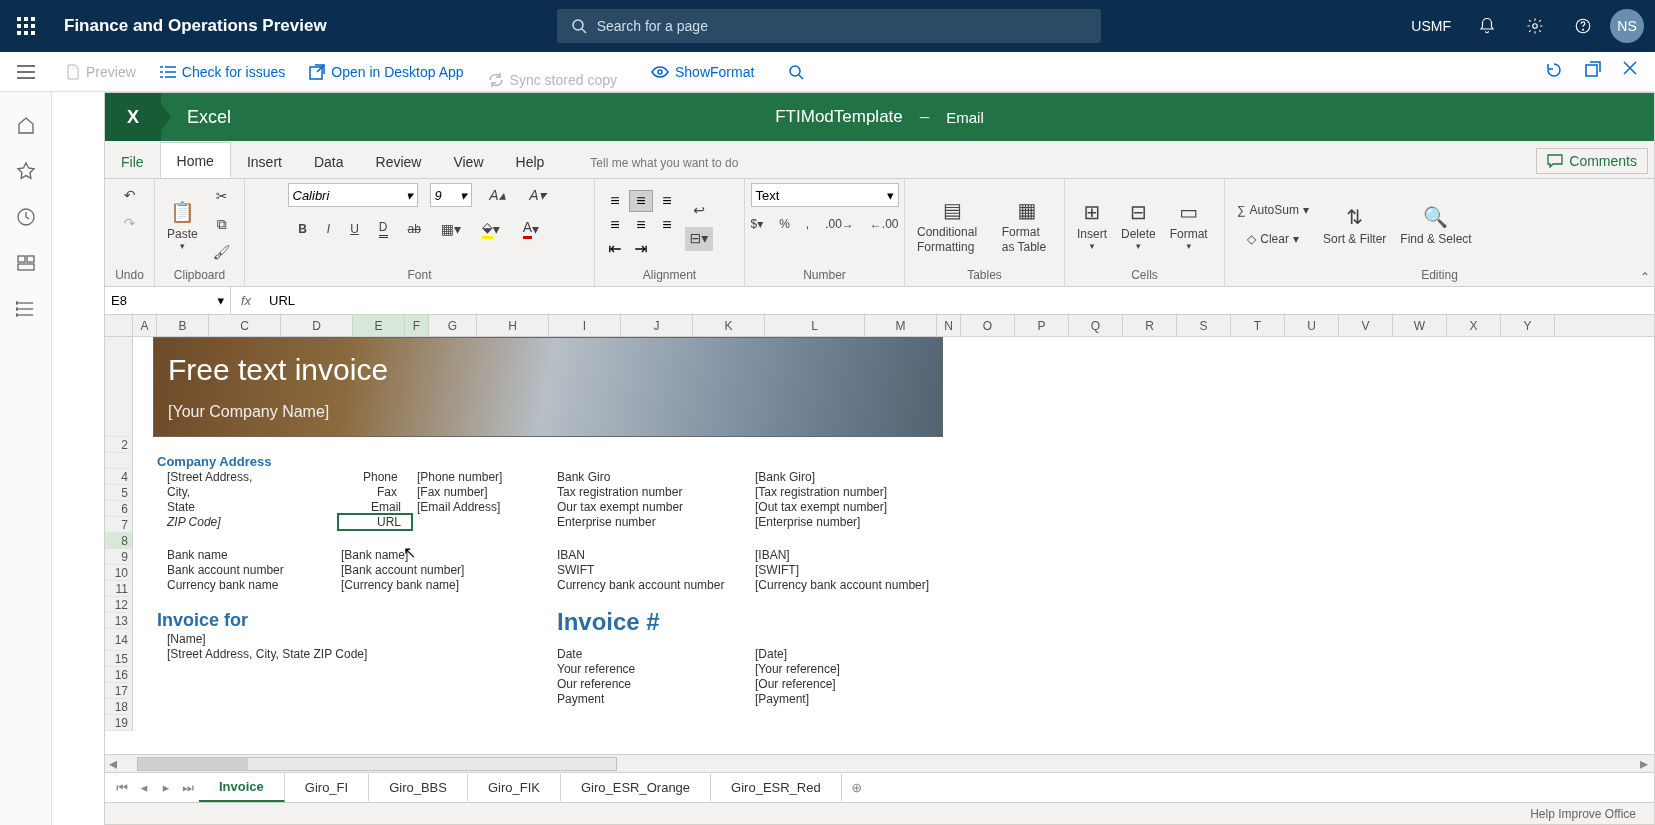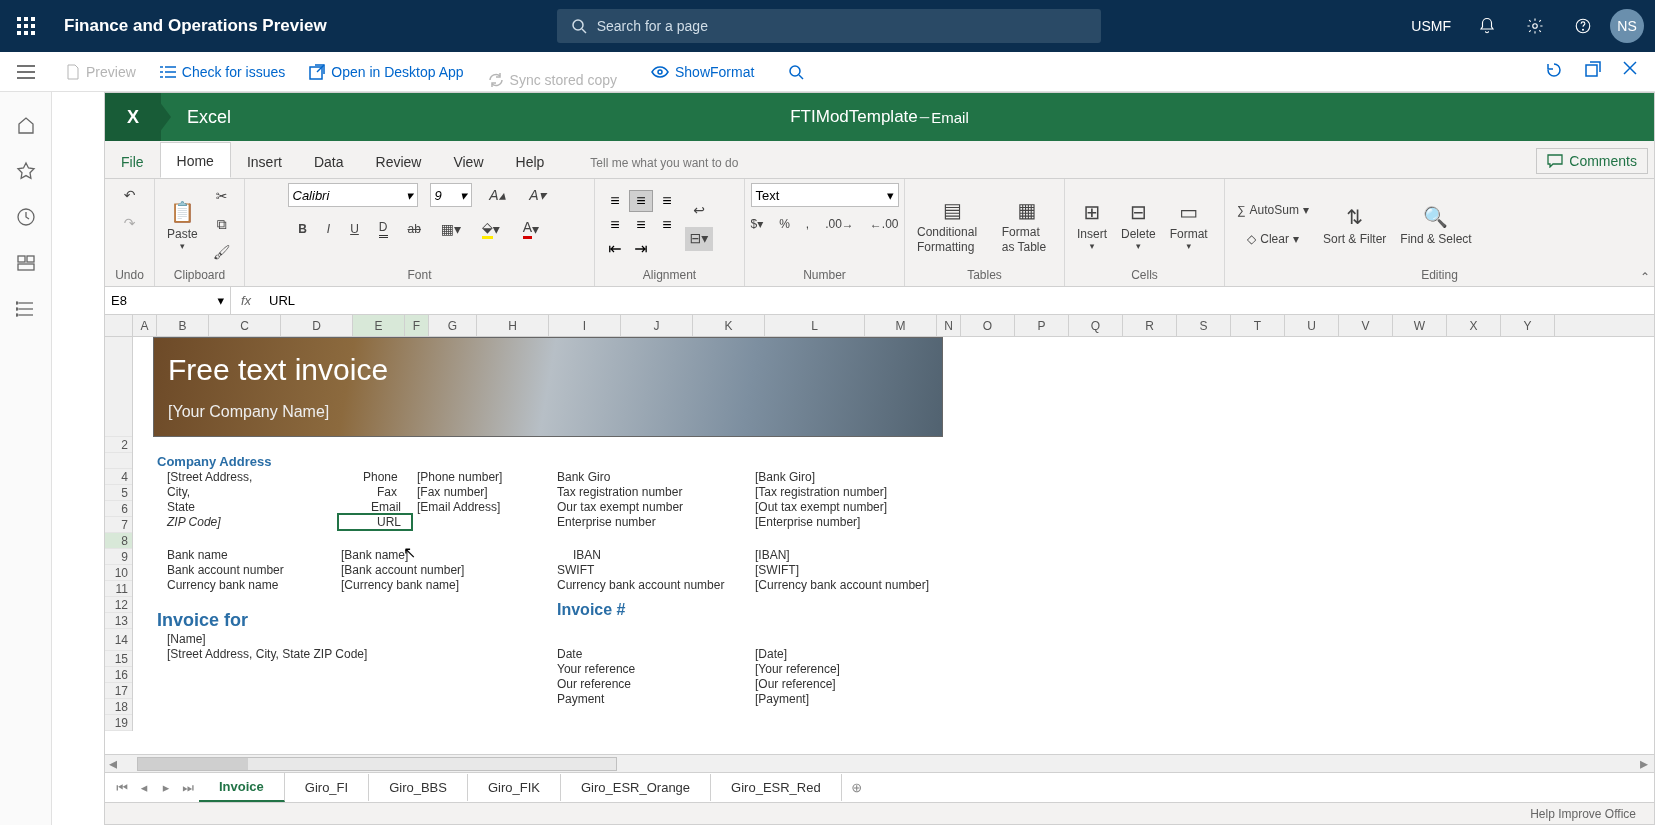--- a/index.html
+++ b/index.html
@@ -30,21 +30,21 @@
 
 .leftrail { position: absolute; left: 0; top: 92px; width: 52px; height: calc(825px - 92px); background: #fafafa; border-right: 1px solid #e1e1e1; display: flex; flex-direction: column; align-items: center; gap: 24px; padding-top: 22px; }
 .leftrail div { width: 22px; height: 22px; cursor: pointer; color: #666; display:flex; align-items:center; justify-content:center; }
 
 
 .excel { position: absolute; left: 104px; top: 92px; width: calc(1655px - 104px - 0px); height: calc(825px - 92px); background: #fff; border: 1px solid #d0d0d0; display: flex; flex-direction: column; }
 .excel-titlebar { height: 48px; background: #217346; display: flex; align-items: center; padding: 0; color: #fff; }
 .excel-icon { width: 56px; height: 48px; background: #185c37; display: flex; align-items: center; justify-content: center; font-weight: bold; font-size: 18px; position: relative; }
 .excel-icon::after{ content:""; position:absolute; right:-10px; top:8px; border-left:12px solid #185c37; border-top:16px solid transparent; border-bottom:16px solid transparent;}
 .excel-docname { margin-left: 26px; font-size: 18px; }
-.excel-center { position:absolute; left:50%; transform:translateX(-50%); font-size:17px; display:flex; gap:2px; align-items:center; }
+.excel-center { position:absolute; left:50%; transform:translateX(-50%); font-size:17px; display:flex; gap:17px; align-items:center; }
 .excel-center .dash{ opacity:.8;}
 .excel-center .saved{ font-size:15px;}
 .excel-menubar { height: 38px; background: #f3f2f1; display: flex; align-items: flex-end; border-bottom: 1px solid #d0d0d0; font-size: 14px; }
 .menutab { padding: 10px 16px 8px; cursor: pointer; color: #333; }
 .menutab.file { color:#217346; }
 .menutab.active { background: #fff; border: 1px solid #d0d0d0; border-bottom: 1px solid #fff; }
 .tellme { margin-left: 30px; color: #777; font-size: 12px; padding-bottom:8px; }
 .comments-btn { margin-left: auto; border:1px solid #c8c8c8; padding:4px 10px; margin-bottom:4px; margin-right:6px; font-size:14px; color:#217346; display:flex; align-items:center; gap:6px; cursor:pointer;}
 
 
@@ -551,37 +551,37 @@
         <div class="celltext" style="left:622px; top:163px;">[Out tax exempt number]</div>
 
         <div class="sel-cell" style="left:204px; top:176px; width:76px; height:18px;"></div>
         <div class="celltext" style="left:34px; top:178px;font-style:italic;">ZIP Code]</div>
         <div class="celltext" style="left:244px; top:178px;">URL</div>
         <div class="celltext" style="left:424px; top:178px;">Enterprise number</div>
         <div class="celltext" style="left:622px; top:178px;">[Enterprise number]</div>
 
         <div class="celltext" style="left:34px; top:211px;">Bank name</div>
         <div class="celltext" style="left:208px; top:211px;">[Bank name]</div>
-        <div class="celltext" style="left:440px; top:211px;">IBAN</div>
+        <div class="celltext" style="left:424px; top:211px;">IBAN</div>
         <div class="celltext" style="left:622px; top:211px;">[IBAN]</div>
 
         <div class="cursor-arrow" style="left:270px; top:206px;">↖</div>
 
         <div class="celltext" style="left:34px; top:226px;">Bank account number</div>
         <div class="celltext" style="left:208px; top:226px;">[Bank account number]</div>
         <div class="celltext" style="left:424px; top:226px;">SWIFT</div>
         <div class="celltext" style="left:622px; top:226px;">[SWIFT]</div>
 
         <div class="celltext" style="left:34px; top:241px;">Currency bank name</div>
         <div class="celltext" style="left:208px; top:241px;">[Currency bank name]</div>
         <div class="celltext" style="left:424px; top:241px;">Currency bank account number</div>
         <div class="celltext" style="left:622px; top:241px;">[Currency bank account number]</div>
 
         <div class="celltext heading" style="left:24px; top:273px; font-size:18px;">Invoice for</div>
-        <div class="celltext heading" style="left:424px; top:264px; font-size:16px;">Invoice #</div>
+        <div class="celltext heading" style="left:424px; top:271px; font-size:24px;">Invoice #</div>
 
         <div class="celltext" style="left:34px; top:295px;">[Name]</div>
 
         <div class="celltext" style="left:34px; top:310px;">[Street Address, City, State ZIP Code]</div>
         <div class="celltext" style="left:424px; top:310px;">Date</div>
         <div class="celltext" style="left:622px; top:310px;">[Date]</div>
 
         <div class="celltext" style="left:424px; top:325px;">Your reference</div>
         <div class="celltext" style="left:622px; top:325px;">[Your reference]</div>
 

